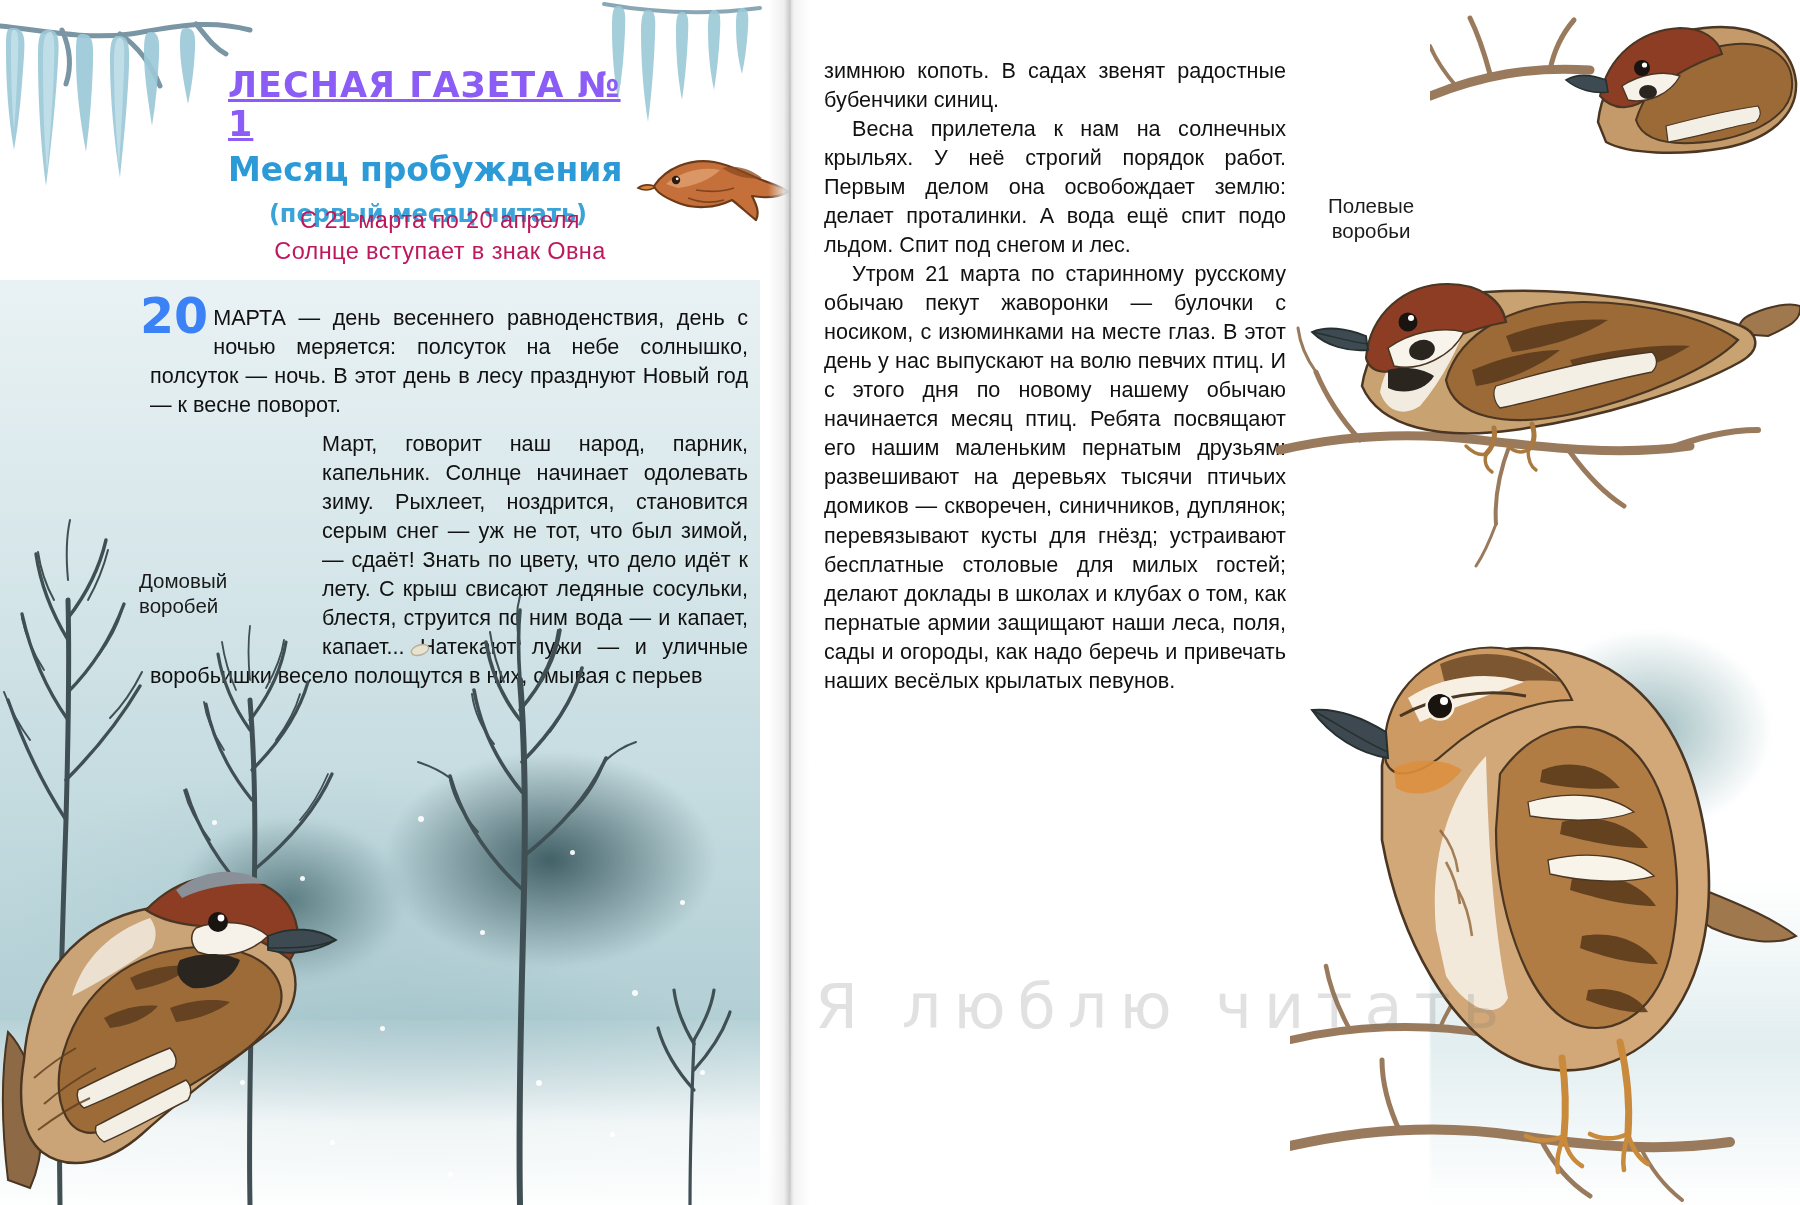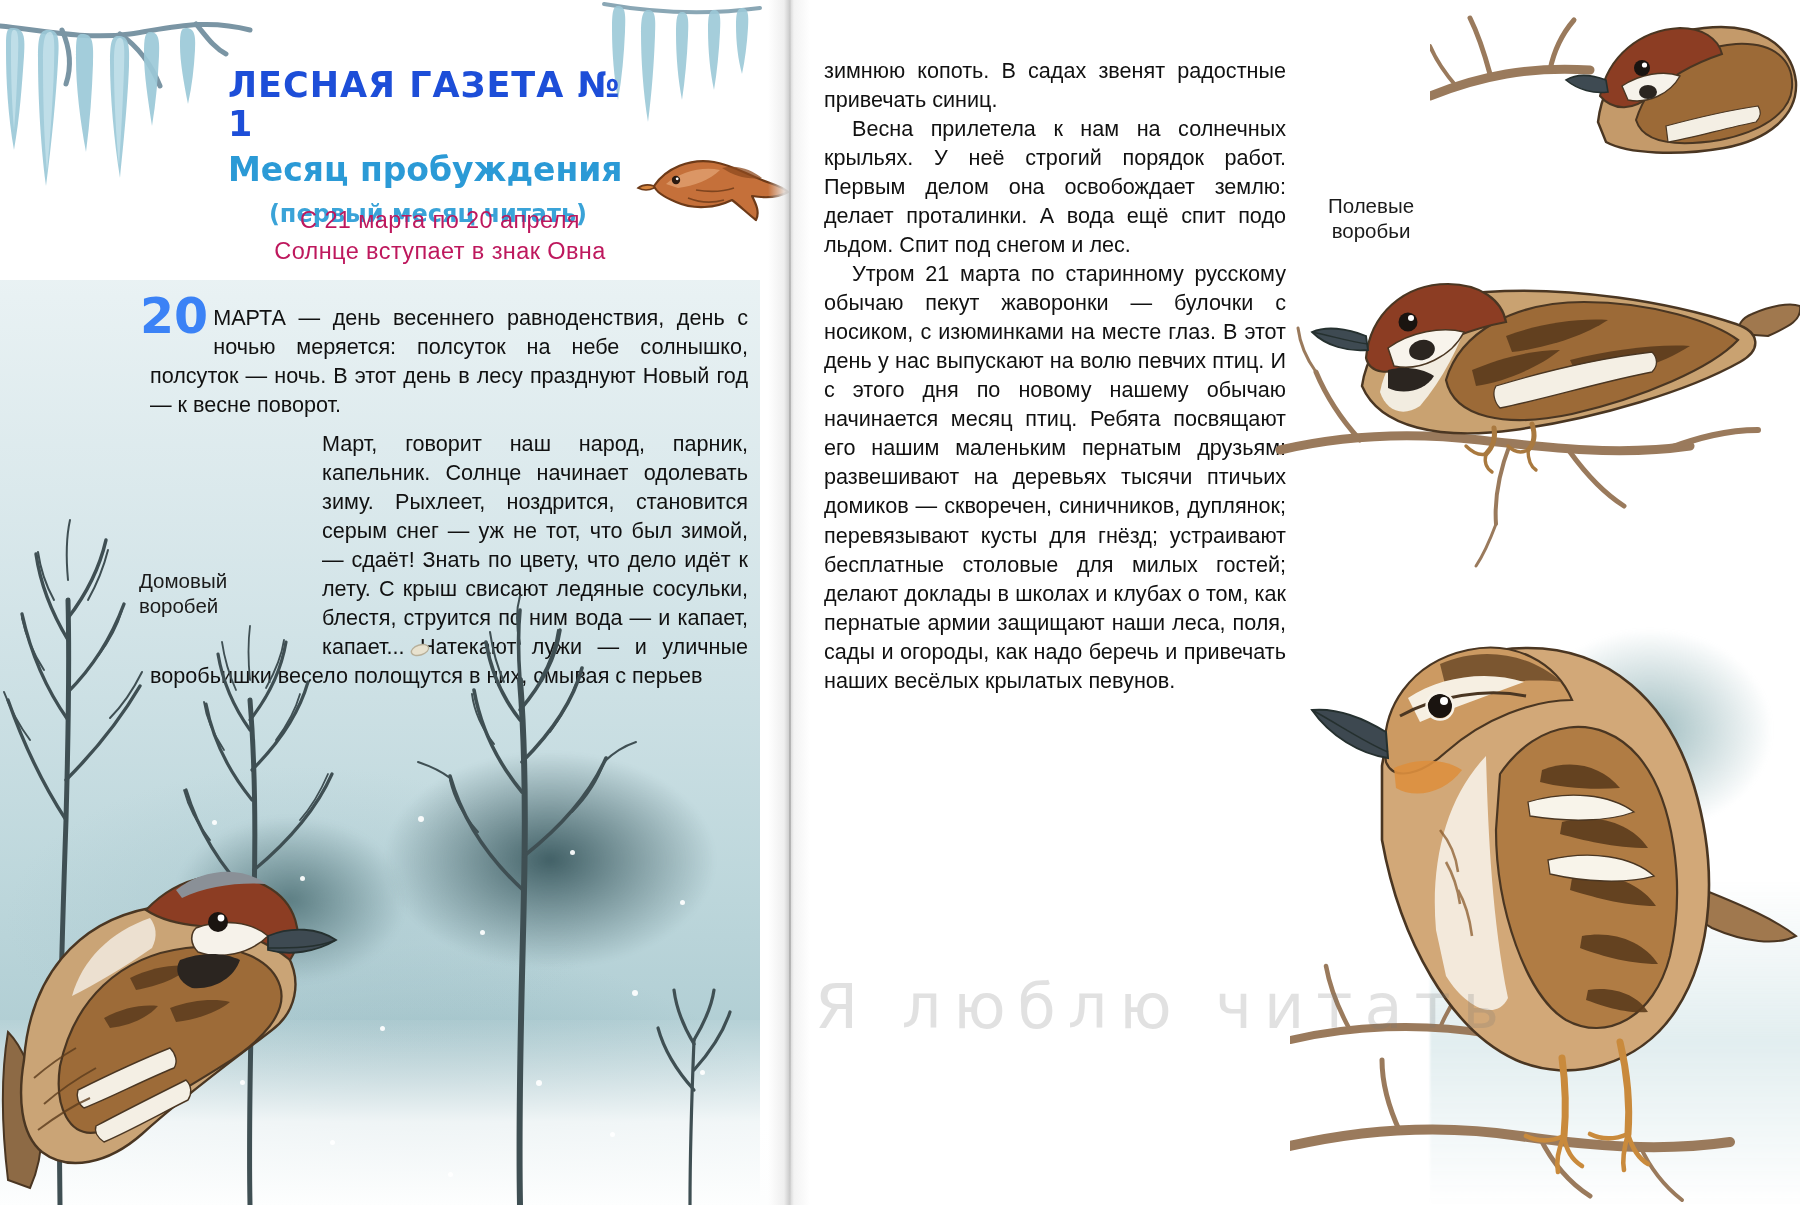--- a/index.html
+++ b/index.html
@@ -81,23 +81,24 @@
   
   .headline-block {
     position: absolute;
     left: 228px; top: 66px; width: 420px;
   }
   .title1 {
     font-family: "DejaVu Sans", sans-serif;
     font-weight: bold;
     font-size: 35px;
     letter-spacing: 1px;
-    color: #1d4ed8;
+    color: #8b5cf6;
     line-height: 1.12;
     margin: 0;
+    text-decoration: underline;
   }
   .title2 {
     font-family: "DejaVu Sans", sans-serif;
     font-weight: bold;
     font-size: 33px;
     color: #2b9ad6;
     line-height: 1.2;
     margin: 6px 0 0 0;
   }
   .title3 {
@@ -267,21 +268,21 @@
   </div>
 
   <div class="col-left">
     <span class="dropcap">20</span>
     <p>МАРТА — день весеннего равноденствия, день с ночью меряется: полсуток на небе солнышко, полсуток — ночь. В этот день в лесу празднуют Новый год — к весне поворот.</p>
     <div class="wrap-shape"></div>
     <p>Март, говорит наш народ, парник, капельник. Солнце начинает одолевать зиму. Рыхлеет, ноздрится, становится серым снег — уж не тот, что был зимой, — сдаёт! Знать по цвету, что дело идёт к лету. С крыш свисают ледяные сосульки, блестя, струится по ним вода — и капает, капает... Натекают лужи — и уличные воробьишки весело полощутся в них, смывая с перьев</p>
   </div>
 
   <div class="col-right">
-    <p>зимнюю копоть. В садах звенят радостные привечать синиц.</p>
+    <p>зимнюю копоть. В садах звенят радостные бубенчики синиц.</p>
     <p>Весна прилетела к нам на солнечных крыльях. У неё строгий порядок работ. Первым делом она освобождает землю: делает проталинки. А вода ещё спит подо льдом. Спит под снегом и лес.</p>
     <p>Утром 21 марта по старинному русскому обычаю пекут жаворонки — булочки с носиком, с изюминками на месте глаз. В этот день у нас выпускают на волю певчих птиц. И с этого дня по новому нашему обычаю начинается месяц птиц. Ребята посвящают его нашим маленьким пернатым друзьям: развешивают на деревьях тысячи птичьих домиков — скворечен, синичников, дуплянок; перевязывают кусты для гнёзд; устраивают бесплатные столовые для милых гостей; делают доклады в школах и клубах о том, как пернатые армии защищают наши леса, поля, сады и огороды, как надо беречь и привечать наших весёлых крылатых певунов.</p>
   </div>
 
   <div class="caption cap-house">Домовый воробей</div>
   <div class="caption cap-field">Полевые воробьи</div>
 
   <div class="illus" style="left:0;top:300px;width:770px;height:905px;">
     <svg width="770" height="905" viewBox="0 0 770 905">
       <g stroke="#3f4f53" fill="none" stroke-linecap="round">

